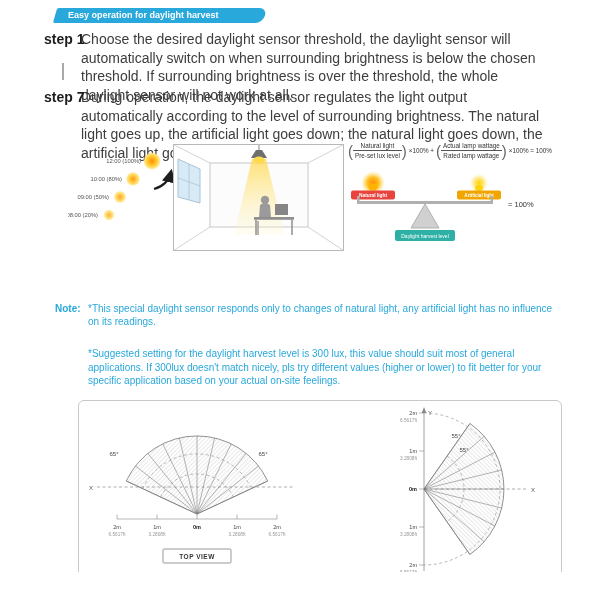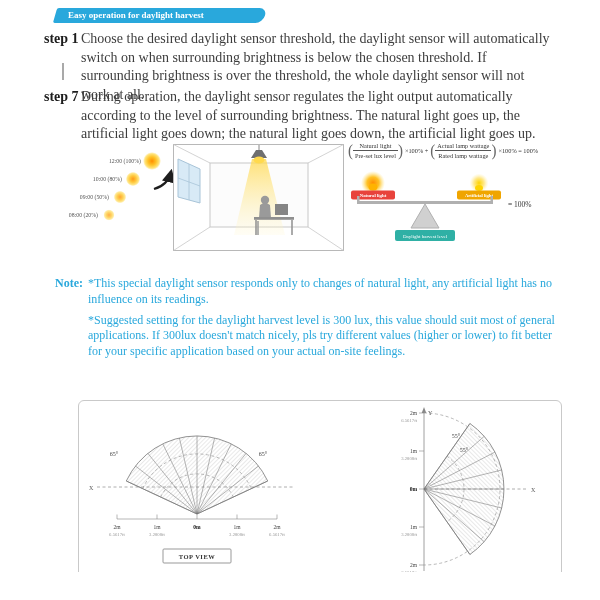--- a/index.html
+++ b/index.html
@@ -1,17 +1,17 @@
 <!DOCTYPE html>
 <html><head>
 <meta charset="utf-8">
 <style>
   html,body{margin:0;padding:0;background:#fff;}
   .page{position:relative;width:600px;height:572px;background:#fff;overflow:hidden;
-        font-family:Liberation Serif, serif;color:#3a3a3a;}
+        font-family:Liberation Sans, sans-serif;color:#3a3a3a;}
 
   
   .banner{position:absolute;left:55px;height:15px;font-size:9px;font-weight:bold;color:#fff;line-height:15px;}
   .banner .bg{position:absolute;inset:0;background:#29a8dc;border-radius:2px 8px 8px 2px;transform:skewX(-16deg);}
   .banner .label{position:relative;padding-left:13px;white-space:nowrap;}
   .banner1{top:8px;width:210px;}
   .banner2{top:378px;width:148px;}
 
   
   .step{position:absolute;left:44px;width:506px;font-size:14px;line-height:1.33;color:#3d3d3d;}
@@ -25,23 +25,23 @@
   
   .formula{position:absolute;left:348px;top:142px;width:250px;display:flex;align-items:center;
            font-size:6.3px;color:#333;line-height:1.15;}
   .formula .paren{font-size:15px;font-weight:300;color:#666;line-height:1;transform:scaleY(1.15);}
   .formula .frac{display:inline-flex;flex-direction:column;text-align:center;}
   .formula .frac .num{border-bottom:0.8px solid #555;padding:0 2px 1px;white-space:nowrap;}
   .formula .frac .den{padding:1px 2px 0;white-space:nowrap;}
   .formula .op{margin:0 2px;white-space:nowrap;}
 
   
-  .note{position:absolute;left:55px;top:276px;width:506px;font-size:12px;line-height:1.32;color:#29a8dc;}
+  .note{position:absolute;left:55px;top:302px;width:506px;font-size:10px;line-height:1.32;color:#29a8dc;}
   .note .note-label{position:absolute;left:0;top:0;font-weight:bold;}
-  .note .note-items{margin-left:33px;display:flex;flex-direction:column;gap:5px;}
+  .note .note-items{margin-left:33px;display:flex;flex-direction:column;gap:19px;}
 
   
   .detect-box{position:absolute;left:78px;top:400px;width:482px;height:190px;
               border:1px solid #c9c9c9;border-radius:6px;background:#fff;}
   .detect-box svg{position:absolute;}
   .svg-topview{left:8px;top:6px;}
   .svg-sideview{left:250px;top:4px;}
 
   .svg-abs{position:absolute;}
 </style>

